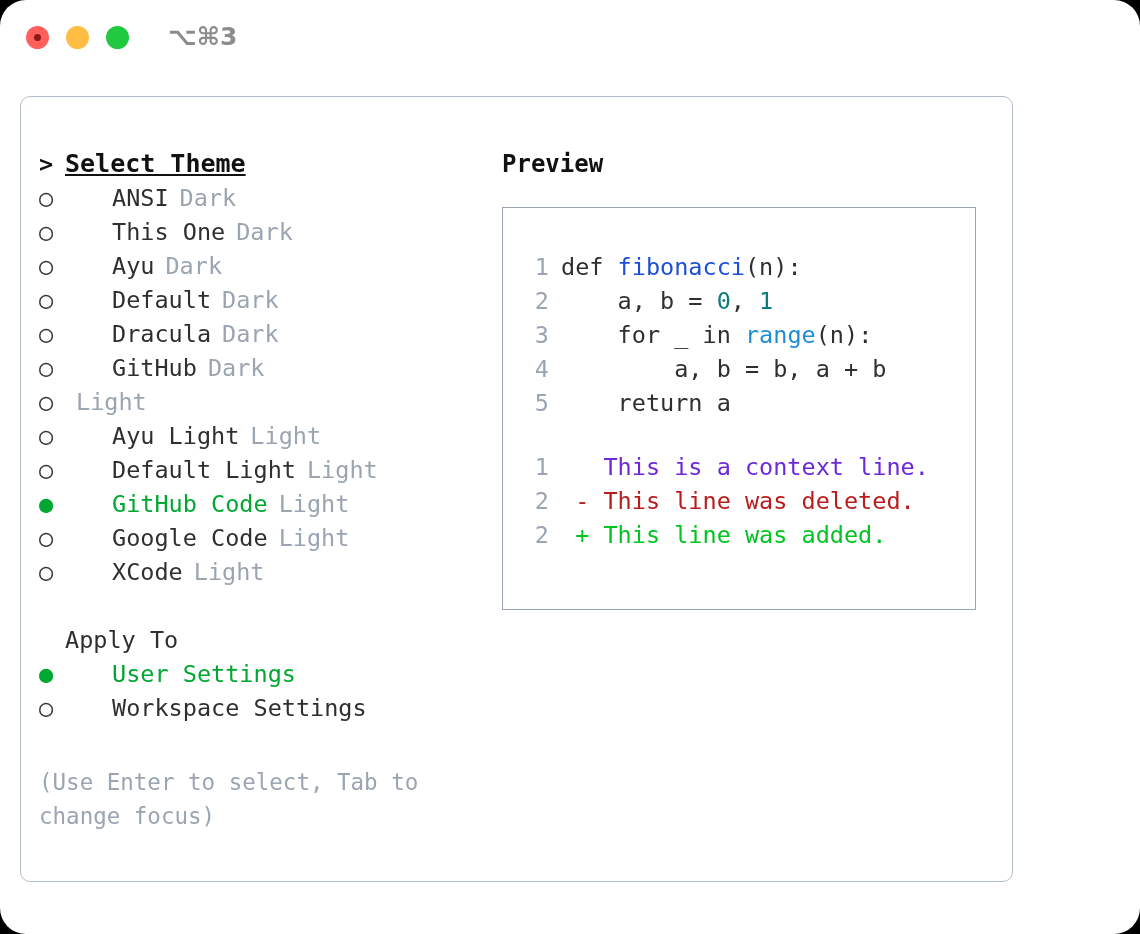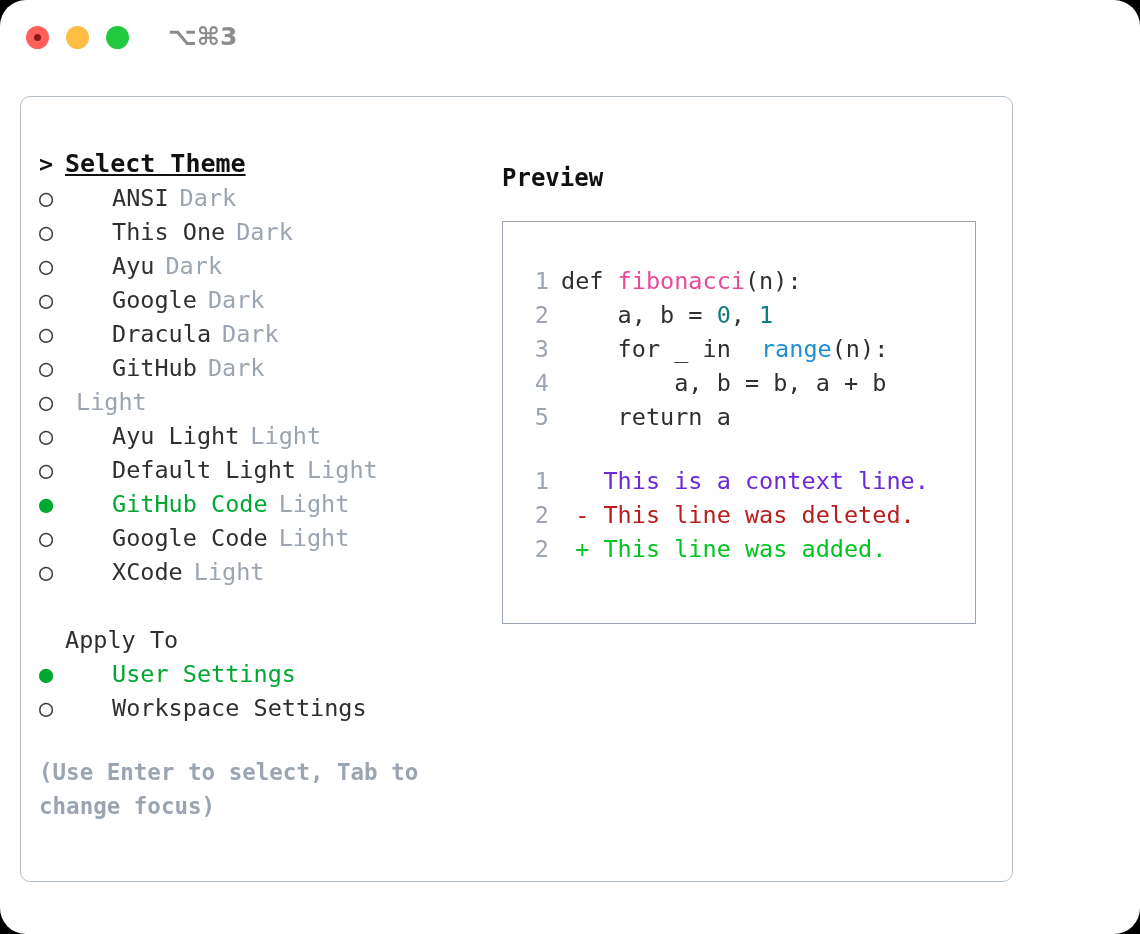--- a/index.html
+++ b/index.html
@@ -126,33 +126,32 @@
 
   .apply-heading {
     height: 34px;
     line-height: 34px;
     font-size: 23.5px;
     color: #2f2f2f;
     padding-left: 26px;
   }
 
   .hint {
-    margin-top: 30px;
+    margin-top: 40px;
     font-size: 22.5px;
     line-height: 34px;
     color: #9aa5b1;
     width: 410px;
-    font-weight: bold;
   }
 
   
   .right-col {
     position: absolute;
     left: 481px;
-    top: 64px;
+    top: 50px;
     width: 490px;
   }
   .preview-title {
     font-size: 24px;
     font-weight: bold;
     color: #111111;
     line-height: 34px;
     margin-bottom: 26px;
   }
   .preview-box {
@@ -175,23 +174,23 @@
     flex: 0 0 46px;
     text-align: right;
     color: #9aa5b1;
     padding-right: 0;
   }
   .code-text {
     padding-left: 12px;
     color: #2f2f2f;
     white-space: pre;
   }
-  .tok-fn   { color: #ec4899; text-align: right; }
+  .tok-fn   { color: #1d4ed8; text-align: right; }
   .tok-num  { color: #0d7c7c; }
-  .tok-call { color: #1f8dd6; margin-left: 16px; }
+  .tok-call { color: #1f8dd6; }
 
   .diff-gap { height: 30px; }
   .diff-ctx { color: #6d28d9; }
   .diff-del { color: #b91c1c; }
   .diff-add { color: #00c420; }
 </style>
 </head>
 <body>
 
 <div class="window">
@@ -225,21 +224,21 @@
             <span class="theme-name">This One</span>
             <span class="theme-tag">Dark</span>
           </div>
           <div class="row">
             <span class="marker">○</span>
             <span class="theme-name">Ayu</span>
             <span class="theme-tag">Dark</span>
           </div>
           <div class="row">
             <span class="marker">○</span>
-            <span class="theme-name">Google</span>
+            <span class="theme-name">Default</span>
             <span class="theme-tag">Dark</span>
           </div>
           <div class="row">
             <span class="marker">○</span>
             <span class="theme-name">Dracula</span>
             <span class="theme-tag">Dark</span>
           </div>
           <div class="row">
             <span class="marker">○</span>
             <span class="theme-name">GitHub</span>

